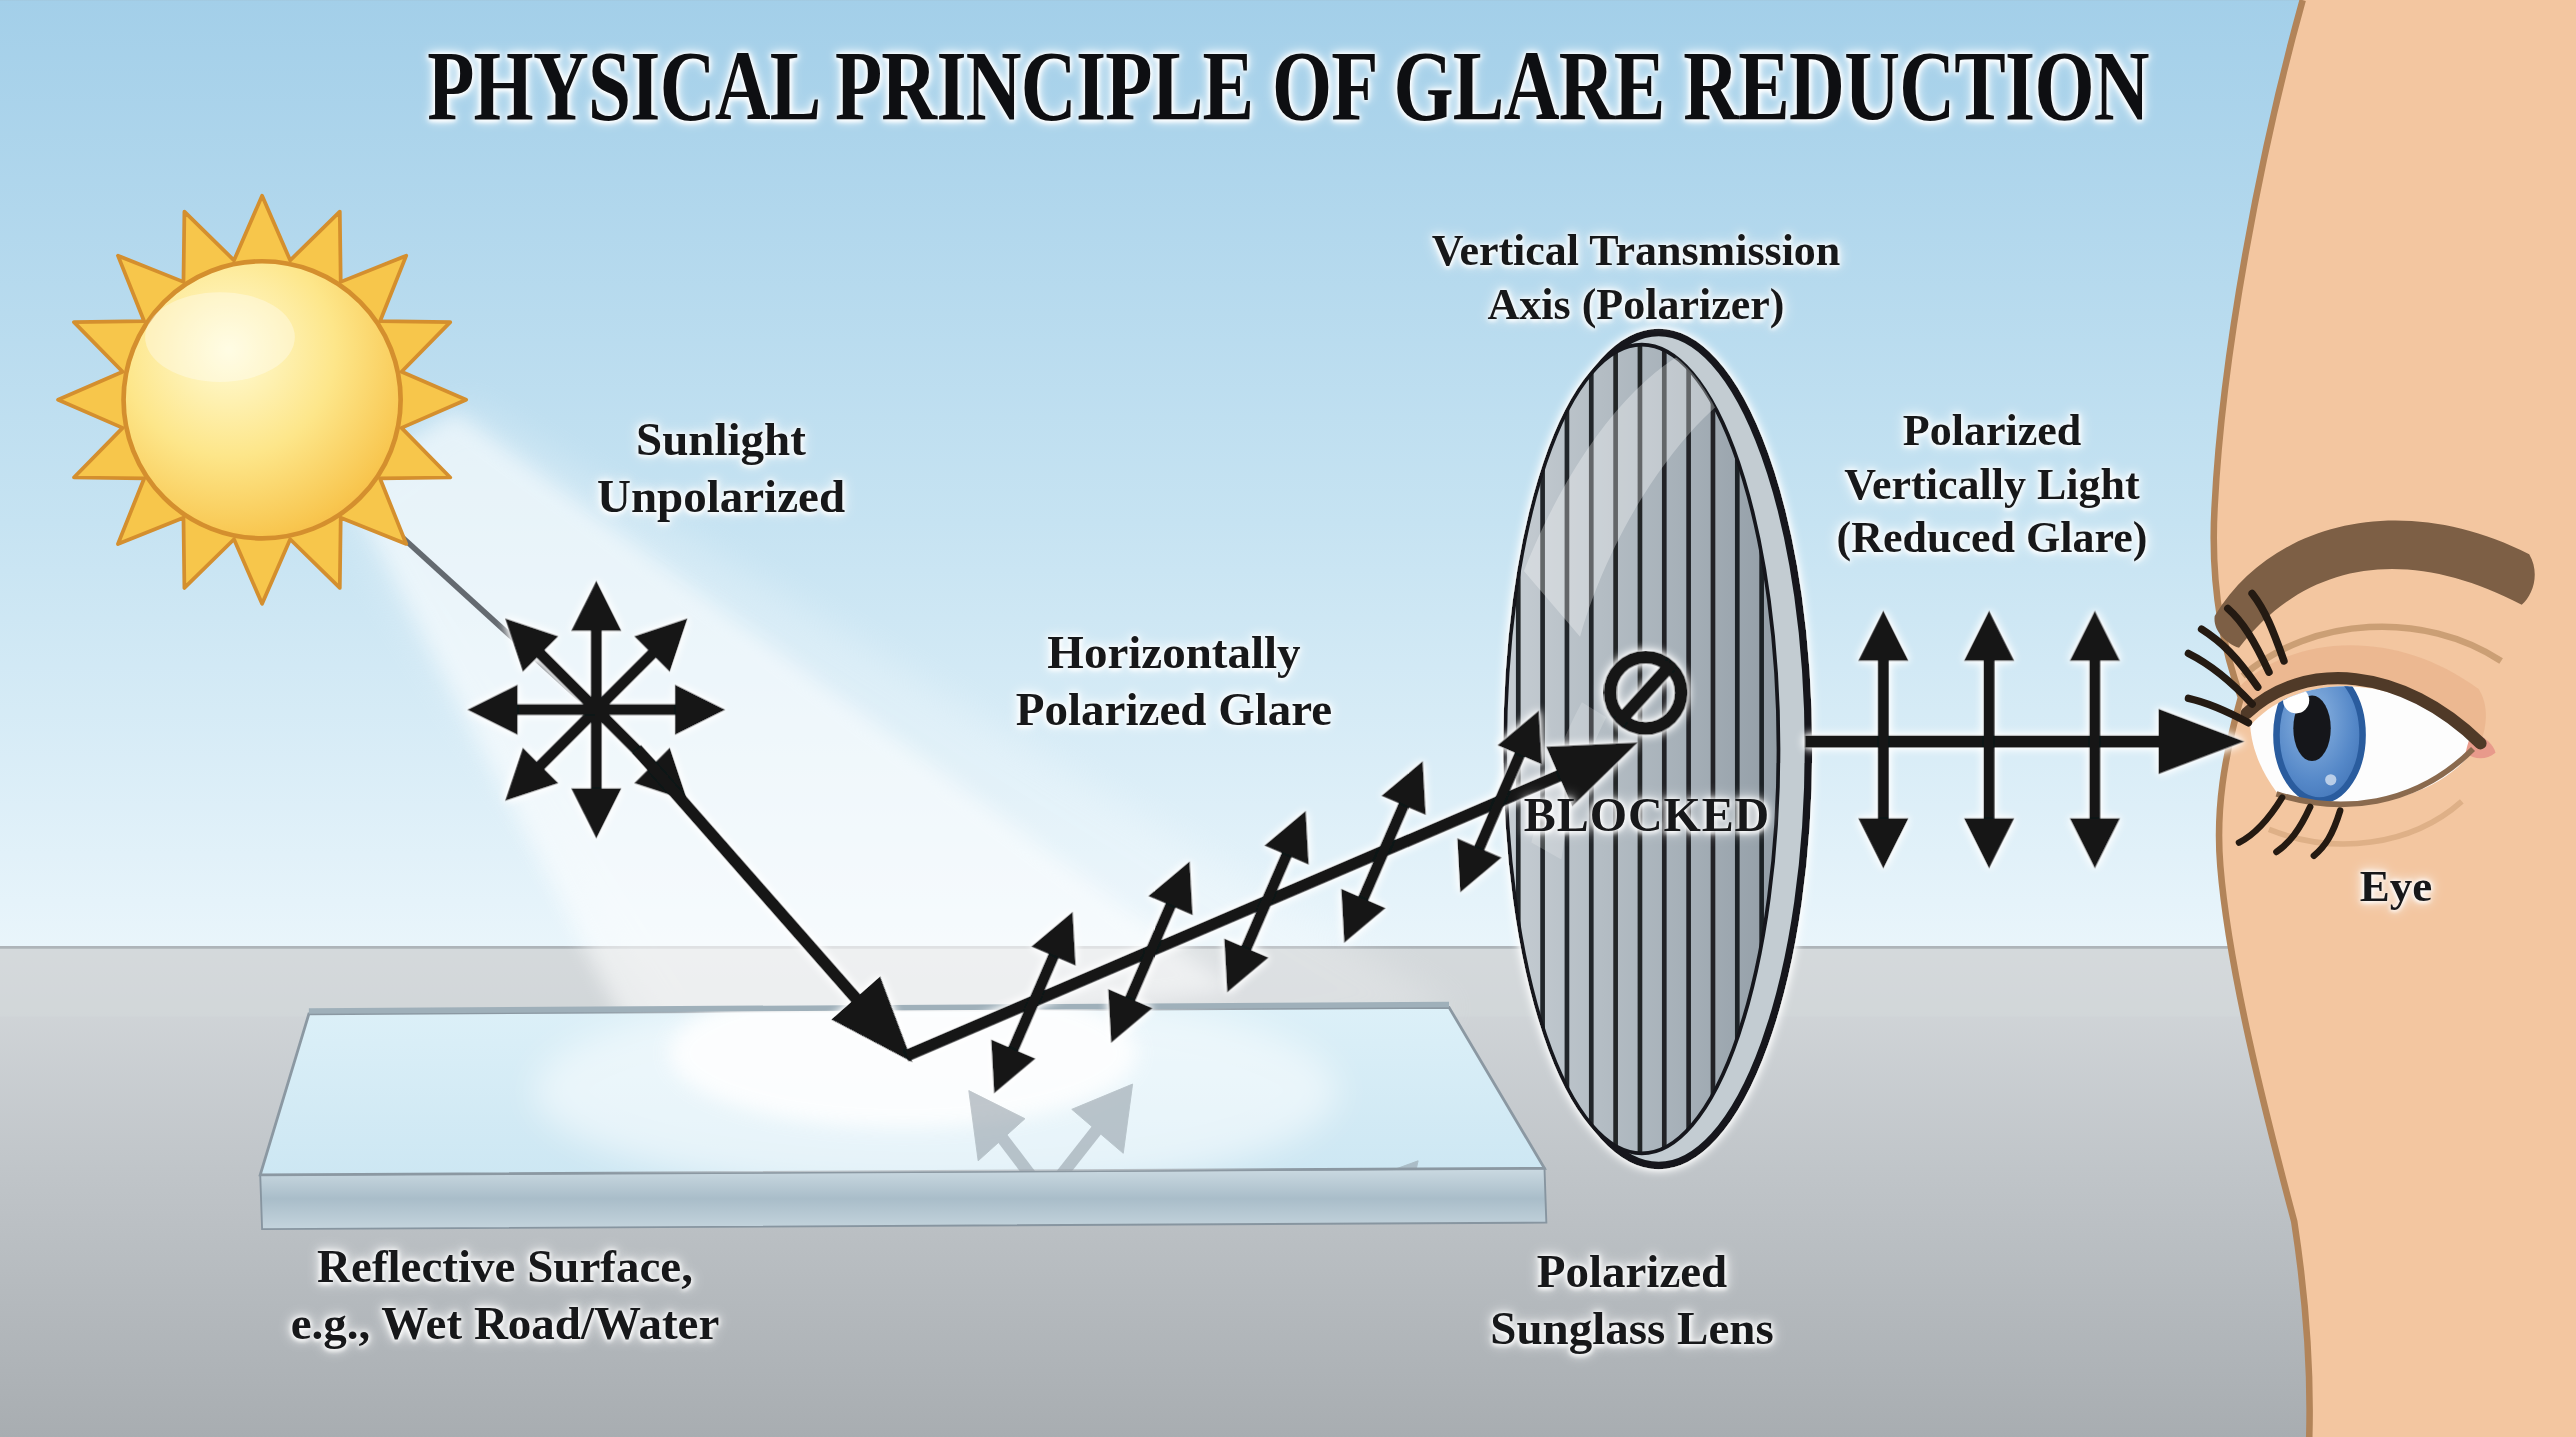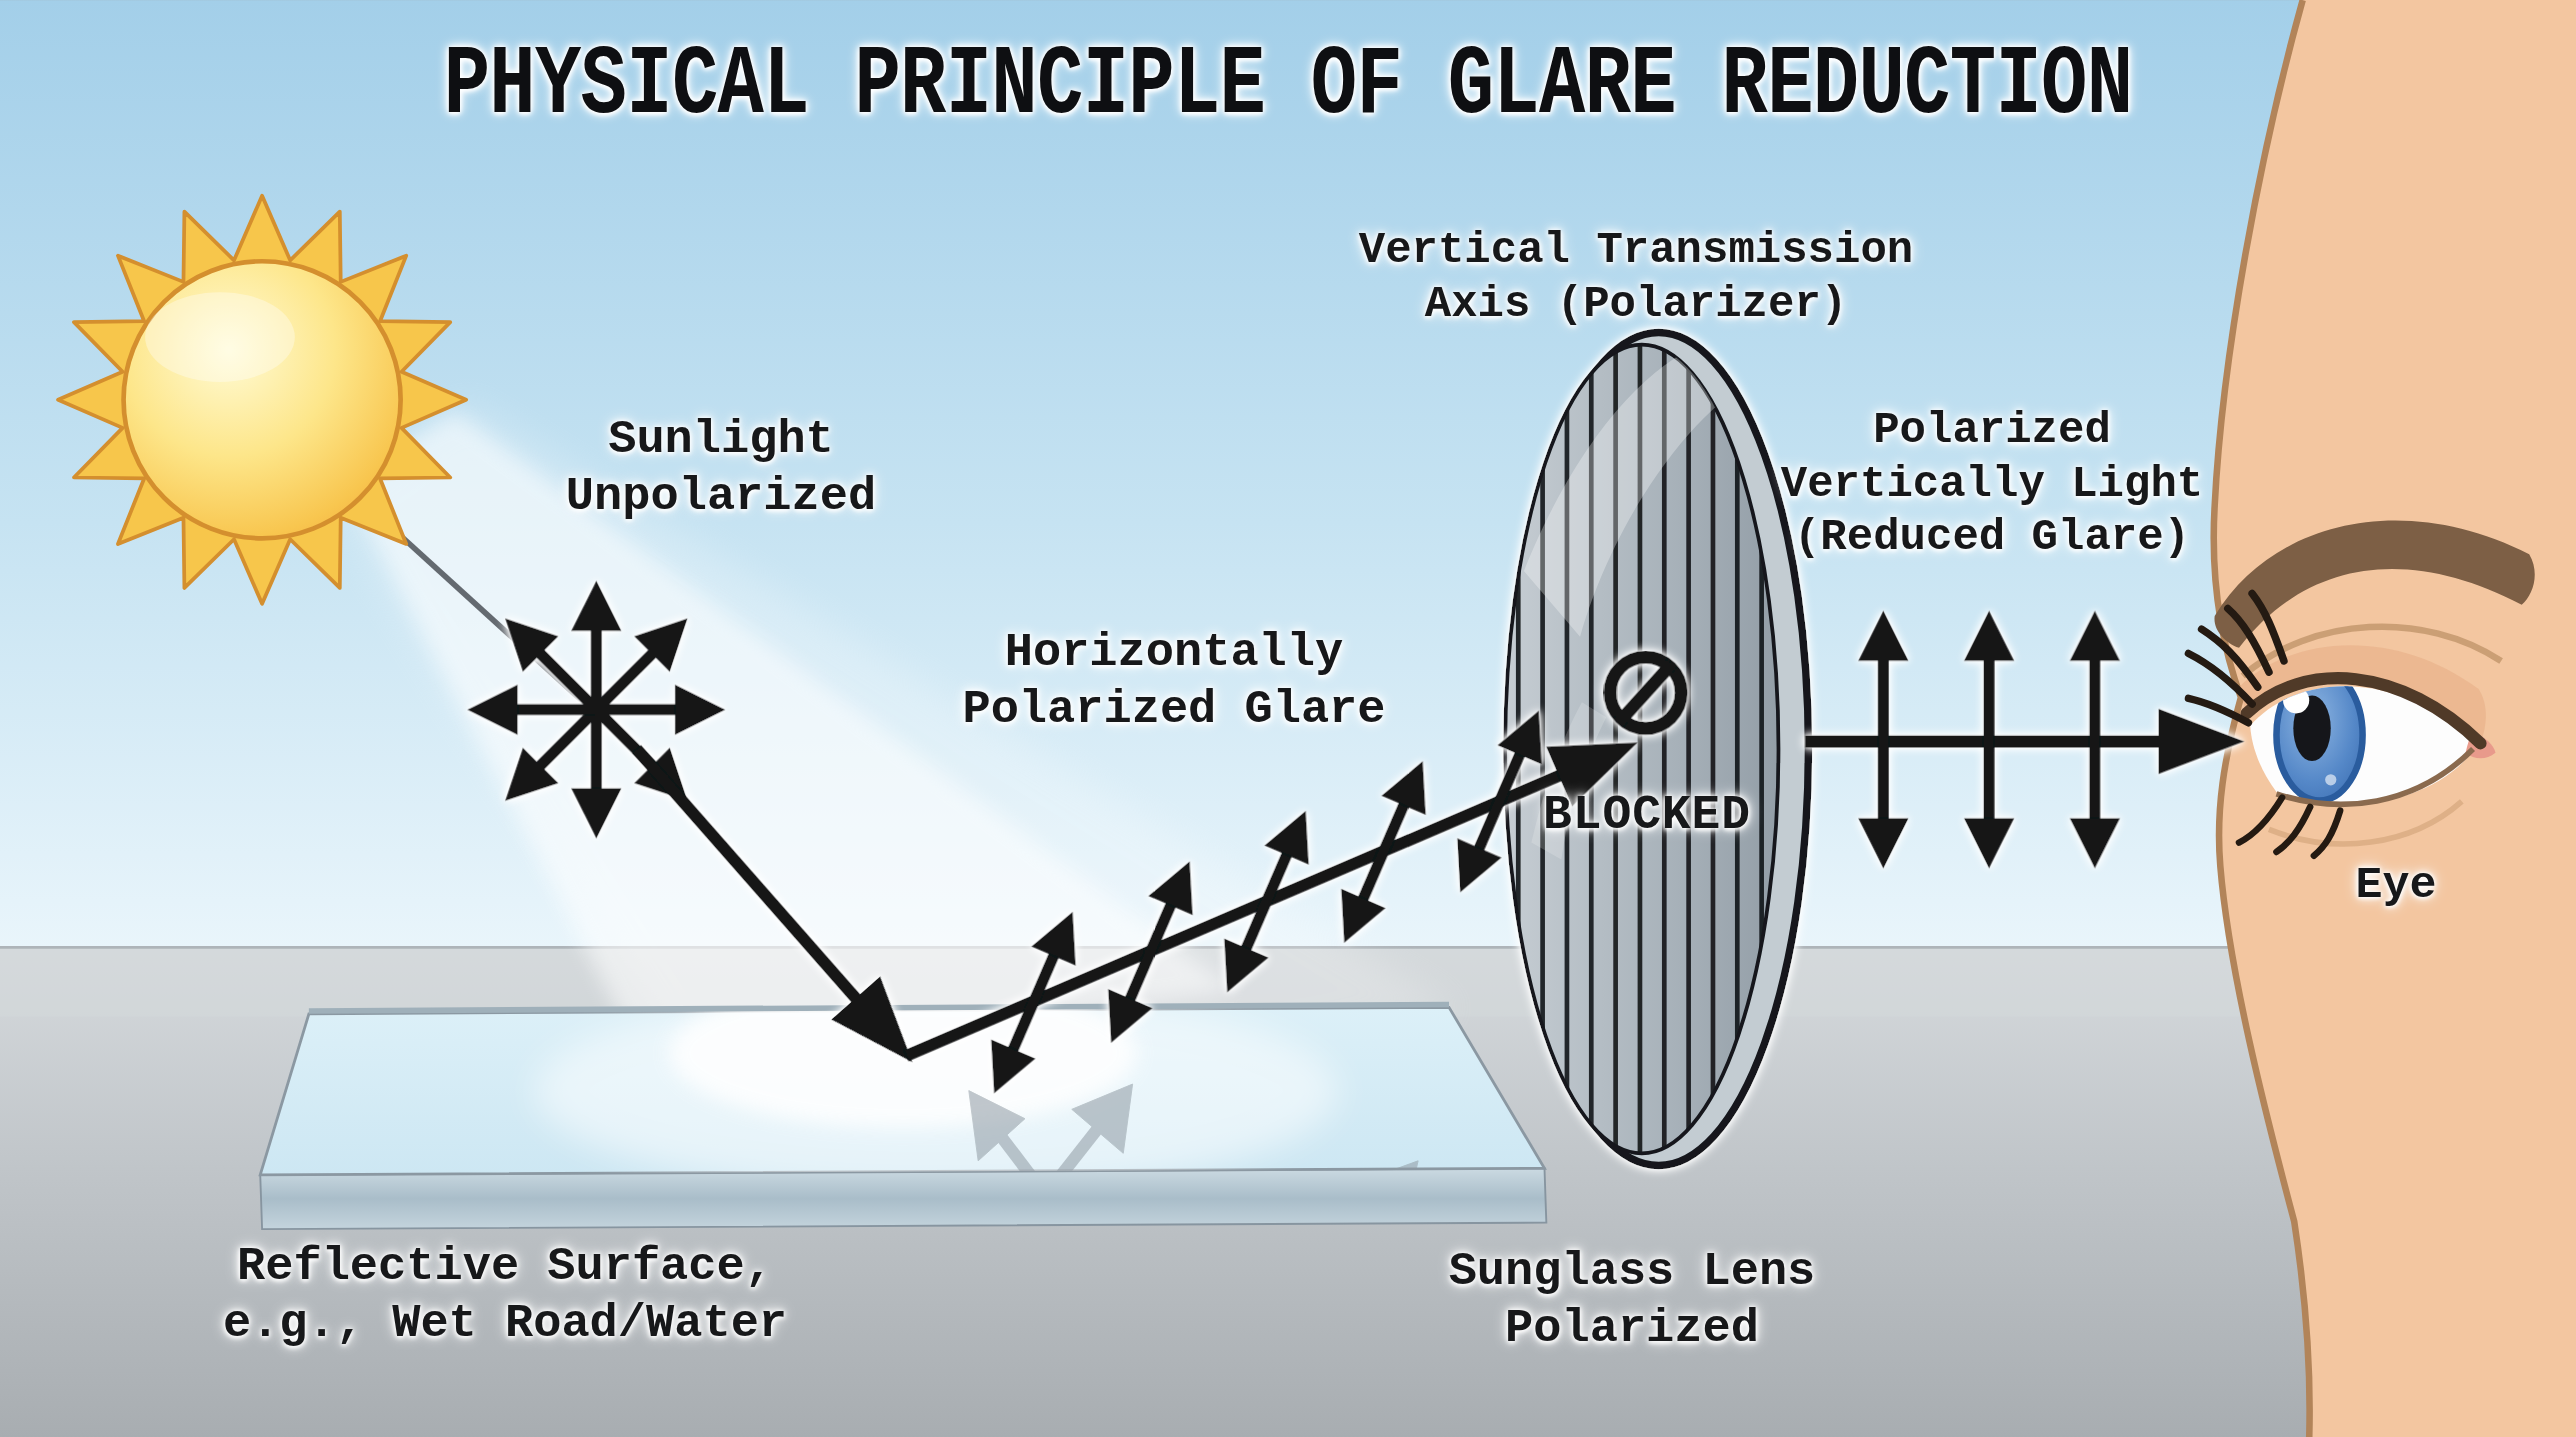--- a/index.html
+++ b/index.html
@@ -1,17 +1,17 @@
 <!DOCTYPE html>
 <html style="font-size:15px"><head>
 <meta charset="utf-8">
 <style>
   html,body{margin:0;padding:0;background:#9fa4a8;}
   .stage{position:relative;width:2576px;height:1438px;overflow:hidden;
-         font-family:Liberation Mono, monospace;}
+         font-family:Liberation Serif, serif;}
   .stage svg.scene{position:absolute;inset:0;}
   .lbl{position:absolute;transform:translate(-50%,-50%);
        font-weight:700;font-size:47px;line-height:1.22;color:#17181a;
        text-align:center;white-space:nowrap;
        text-shadow:0 0 5.6px #fff,0 0 9.4px #fff,0 0 15px rgba(255,255,255,.95),0 1.9px 4.7px rgba(255,255,255,.85);}
   .title{top:86px;left:1288px;font-size:99px;letter-spacing:-0.9px;color:#0e0f12;}
   .title .cond{display:inline-block;transform:scaleX(.78);transform-origin:center;}
   .blocked{font-size:48px;letter-spacing:0.9px;}
   .eyelbl{font-size:45px;}
 </style>
@@ -253,18 +253,18 @@
 <div class="lbl eyelbl" style="left:2396px;top:886px;">
   <span>Eye</span>
 </div>
 
 <div class="lbl" style="left:505px;top:1295px;">
   <div>Reflective Surface,</div>
   <div>e.g., Wet Road/Water</div>
 </div>
 
 <div class="lbl" style="left:1632px;top:1300px;">
+  <div>Polarized</div>
   <div>Sunglass Lens</div>
-  <div>Polarized</div>
 </div>
 
 </div>
 
 
 </body></html>

